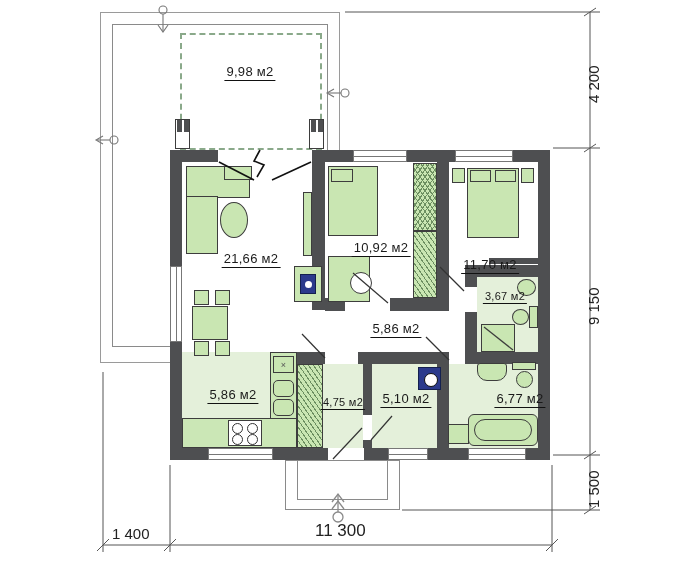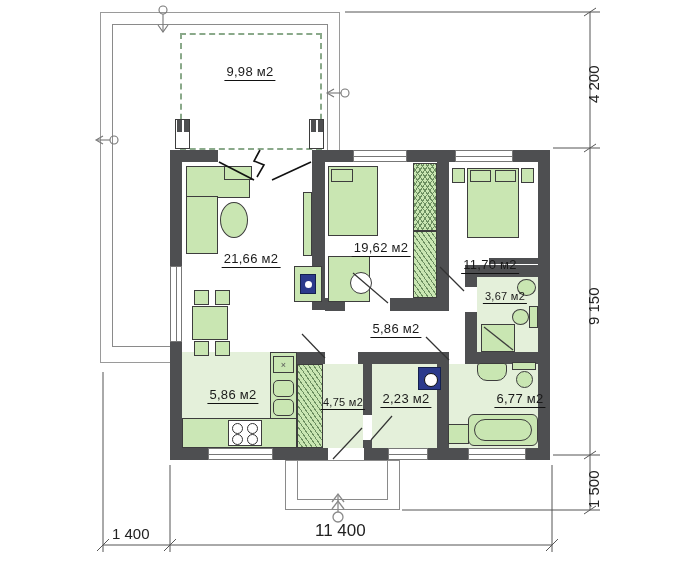--- a/index.html
+++ b/index.html
@@ -207,28 +207,28 @@
     <g stroke="#8a8a8a" stroke-width="1.3" fill="none">
       <circle cx="338" cy="517" r="5"></circle>
       <path d="M338,512 V495"></path>
       <path d="M332,502 L338,494 L344,502"></path>
       <path d="M332,509 L338,501 L344,509"></path>
     </g>
   </svg>
 
   <div class="abs label" style="left:250px;top:64px;">9,98 м2</div>
   <div class="abs label" style="left:251px;top:251px;">21,66 м2</div>
-  <div class="abs label" style="left:381px;top:240px;">19,62 м2</div>
+  <div class="abs label" style="left:381px;top:240px;">10,92 м2</div>
   <div class="abs label" style="left:490px;top:241px;margin-top:16px;">11,70 м2</div>
   <div class="abs label small" style="left:505px;top:290px;">3,67 м2</div>
   <div class="abs label" style="left:396px;top:321px;">5,86 м2</div>
   <div class="abs label" style="left:233px;top:387px;">5,86 м2</div>
   <div class="abs label small" style="left:343px;top:396px;">4,75 м2</div>
-  <div class="abs label" style="left:406px;top:391px;">2,23 м2</div>
+  <div class="abs label" style="left:406px;top:391px;">5,10 м2</div>
   <div class="abs label" style="left:487px;top:391px;margin-left:33px;">6,77 м2</div>
 
   <div class="abs dim vdim" style="left:585px;top:103px;">4 200</div>
   <div class="abs dim vdim" style="left:585px;top:325px;">9 150</div>
   <div class="abs dim vdim" style="left:585px;top:508px;">1 500</div>
   <div class="abs dim" style="left:112px;top:525px;">1 400</div>
-  <div class="abs dim big" style="left:315px;top:521px;">11 400</div>
+  <div class="abs dim big" style="left:315px;top:521px;">11 300</div>
 
 </div>
 
 </body></html>

